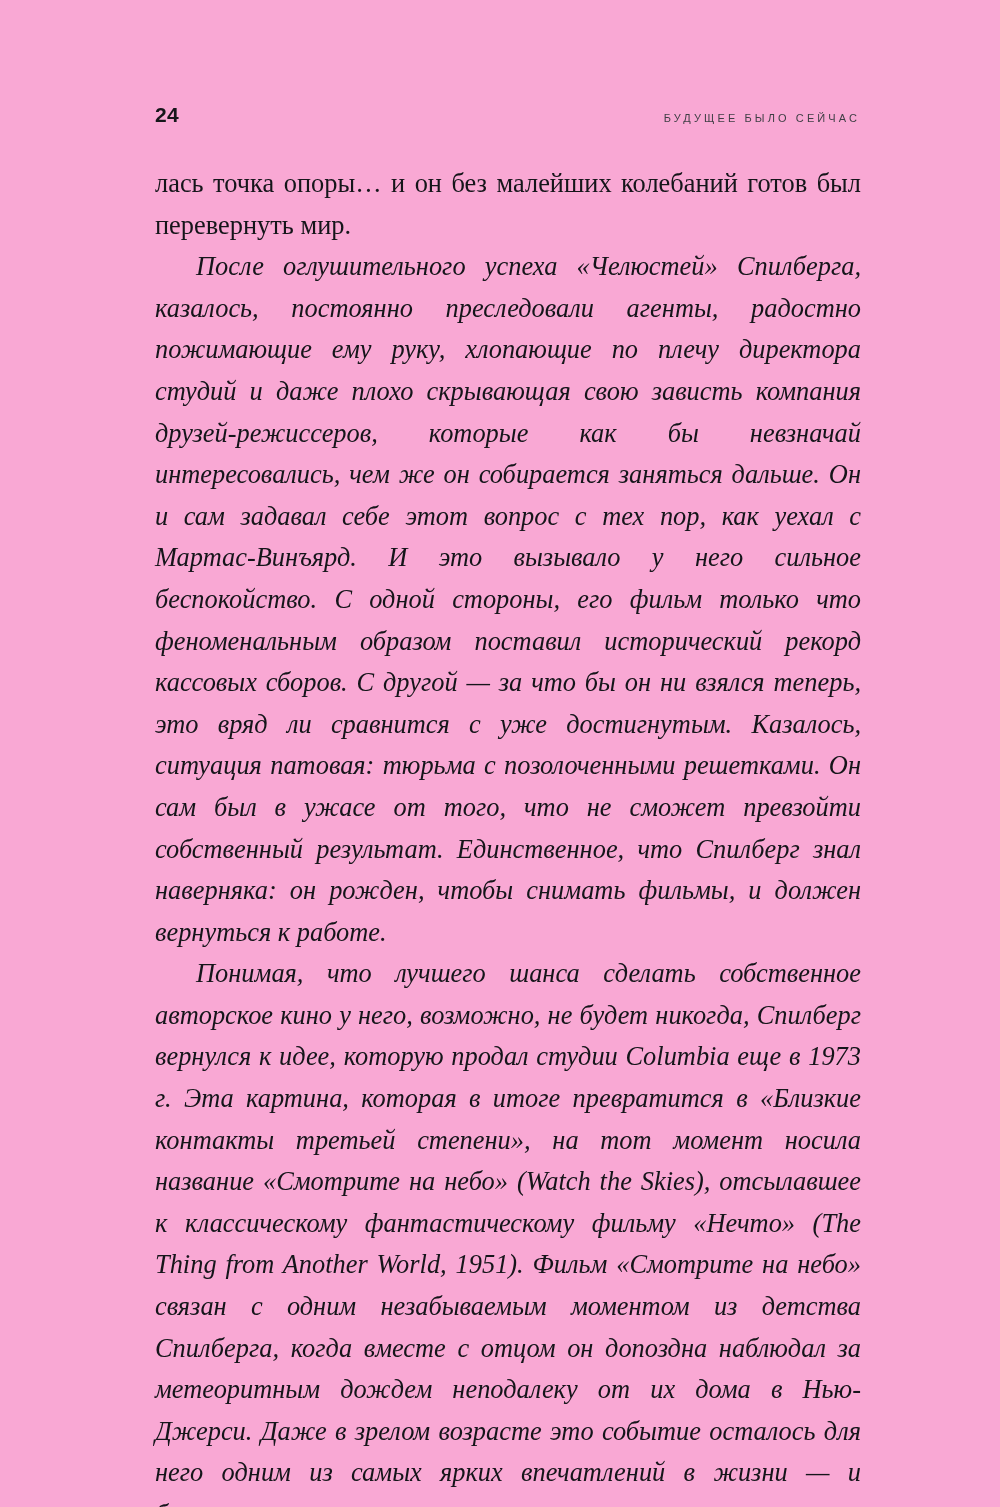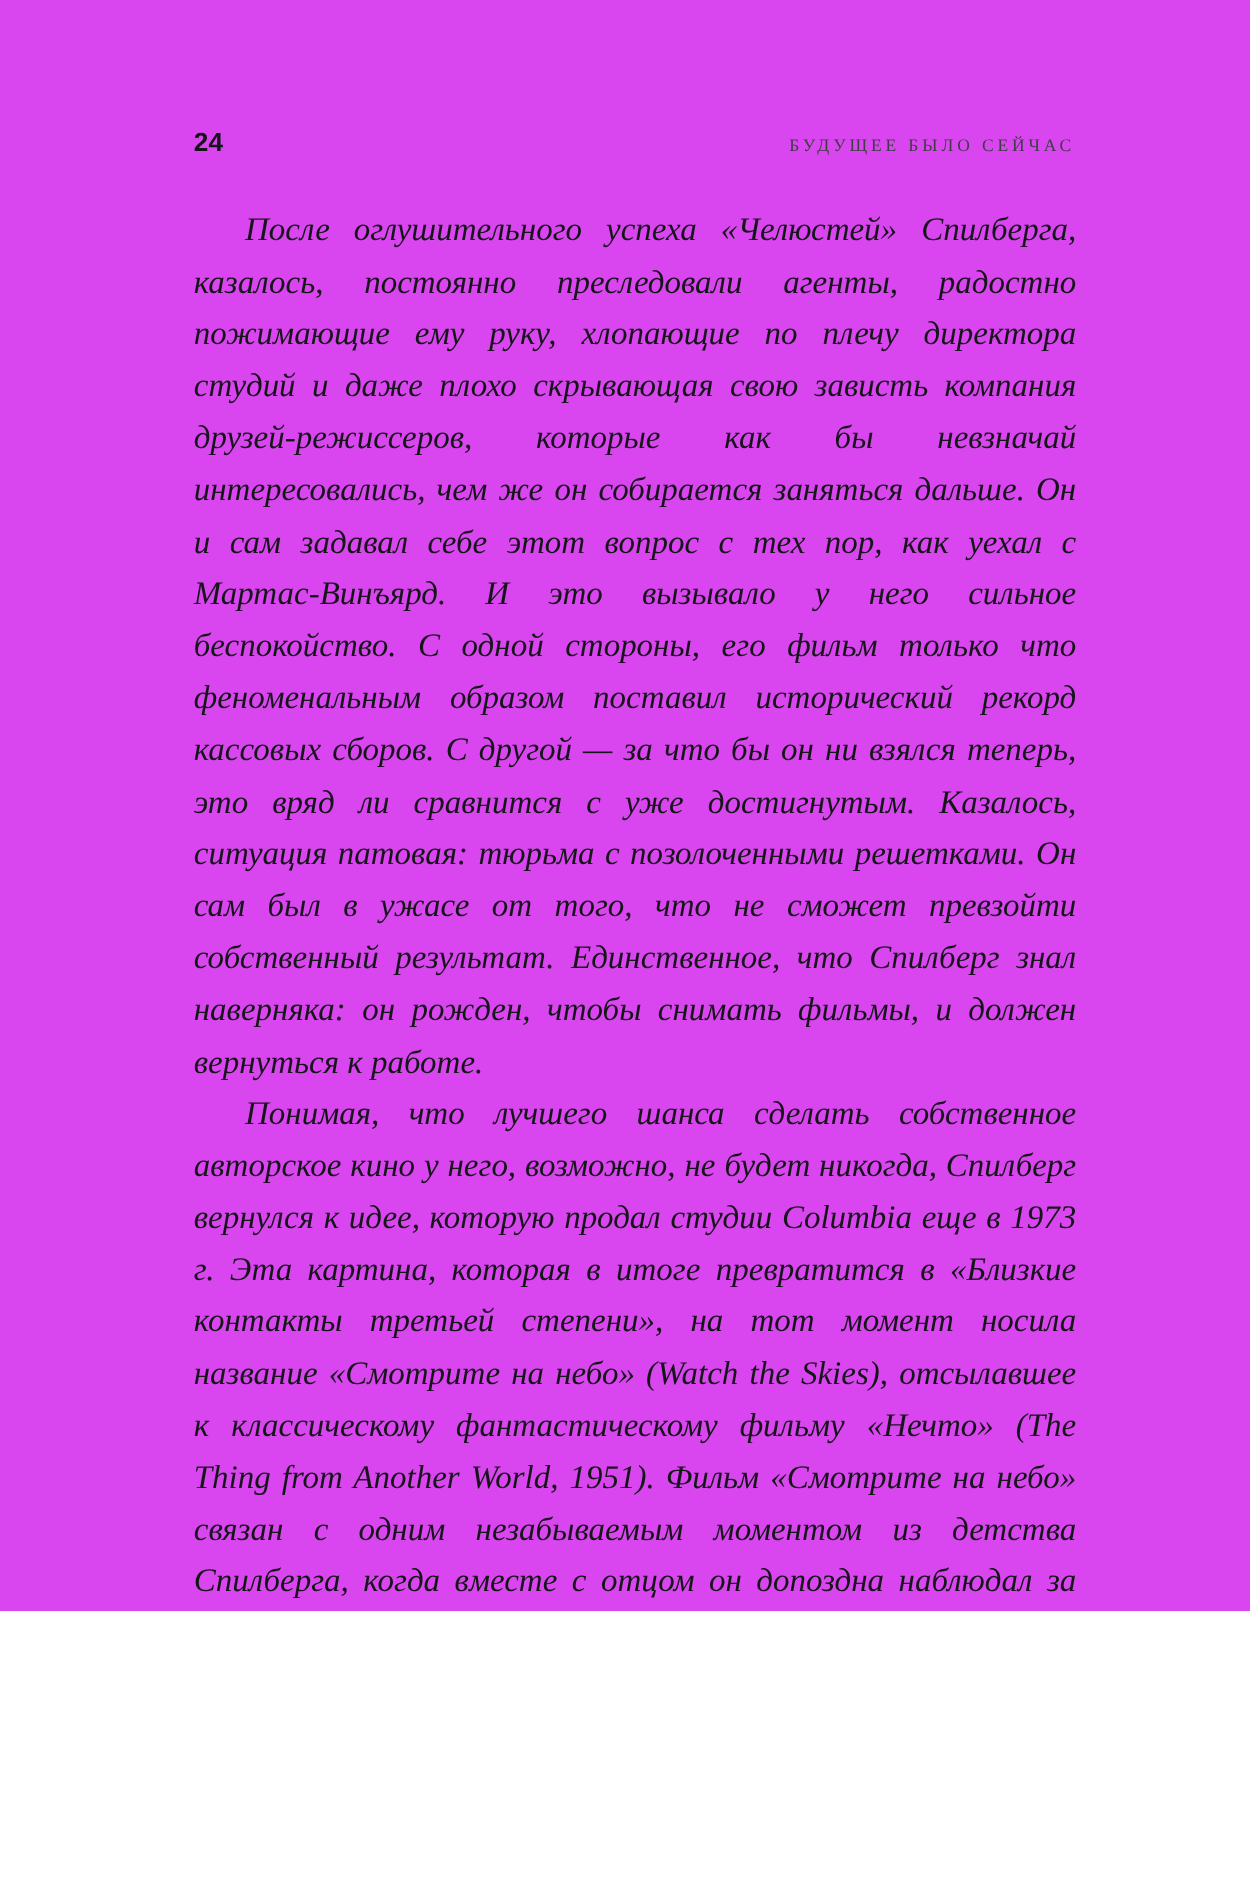--- a/index.html
+++ b/index.html
@@ -4,22 +4,22 @@
 <title>Книжная страница 24</title>
 <style>
   html, body {
     margin: 0;
     padding: 0;
     background: #ffffff;
   }
   .page {
     position: relative;
     width: 1000px;
-    height: 1289px;
-    background: #d946ef;
+    height: 1507px;
+    background: #f9a8d4;
     overflow: hidden;
     box-sizing: border-box;
   }
 
   
   .running-header {
     position: absolute;
     left: 155px;
     right: 140px;
     top: 104px;
@@ -30,23 +30,23 @@
   }
   .folio {
     font-family: "Liberation Sans", "DejaVu Sans", sans-serif;
     font-weight: 700;
     font-size: 21px;
     line-height: 1;
     color: #16161a;
     letter-spacing: 0.2px;
   }
   .running-title {
-    font-family: Liberation Serif, serif;
+    font-family: Liberation Sans, sans-serif;
     font-weight: 400;
-    font-size: 14px;
+    font-size: 11px;
     line-height: 1;
     color: #3e3e44;
     letter-spacing: 3.1px;
     text-transform: uppercase;
     white-space: nowrap;
   }
 
   
   .textblock {
     position: absolute;
@@ -75,17 +75,18 @@
 <body>
 
 <div class="page">
 
   <div class="running-header">
     <span class="folio">24</span>
     <span class="running-title">БУДУЩЕЕ БЫЛО СЕЙЧАС</span>
   </div>
 
   <div class="textblock">
+    <p>лась точка опоры… и он без малейших колебаний готов был перевернуть мир.</p>
     <p class="indent">После оглушительного успеха «Челюстей» Спилберга, казалось, постоянно преследовали агенты, радостно пожимающие ему руку, хлопающие по плечу директора студий и даже плохо скрывающая свою зависть компания друзей-режиссеров, которые как бы невзначай интересовались, чем же он собирается заняться дальше. Он и сам задавал себе этот вопрос с тех пор, как уехал с Мартас-Винъярд. И это вызывало у него сильное беспокойство. С одной стороны, его фильм только что феноменальным образом поставил исторический рекорд кассовых сборов. С другой — за что бы он ни взялся теперь, это вряд ли сравнится с уже достигнутым. Казалось, ситуация патовая: тюрьма с позолоченными решетками. Он сам был в ужасе от того, что не сможет превзойти собственный результат. Единственное, что Спилберг знал наверняка: он рожден, чтобы снимать фильмы, и должен вернуться к работе.</p>
     <p class="indent">Понимая, что лучшего шанса сделать собственное авторское кино у него, возможно, не будет никогда, Спилберг вернулся к идее, которую продал студии Columbia еще в 1973 г. Эта картина, которая в итоге превратится в «Близкие контакты третьей степени», на тот момент носила название «Смотрите на небо» (Watch the Skies), отсылавшее к классическому фантастическому фильму «Нечто» (The Thing from Another World, 1951). Фильм «Смотрите на небо» связан с одним незабываемым моментом из детства Спилберга, когда вместе с отцом он допоздна наблюдал за метеоритным дождем неподалеку от их дома в Нью-Джерси. Даже в зрелом возрасте это событие осталось для него одним из самых ярких впечатлений в жизни — и бережно сохраняемым воспоминанием о жизни с отцом, который позднее</p>
   </div>
 
 </div>
 
 </body></html>

